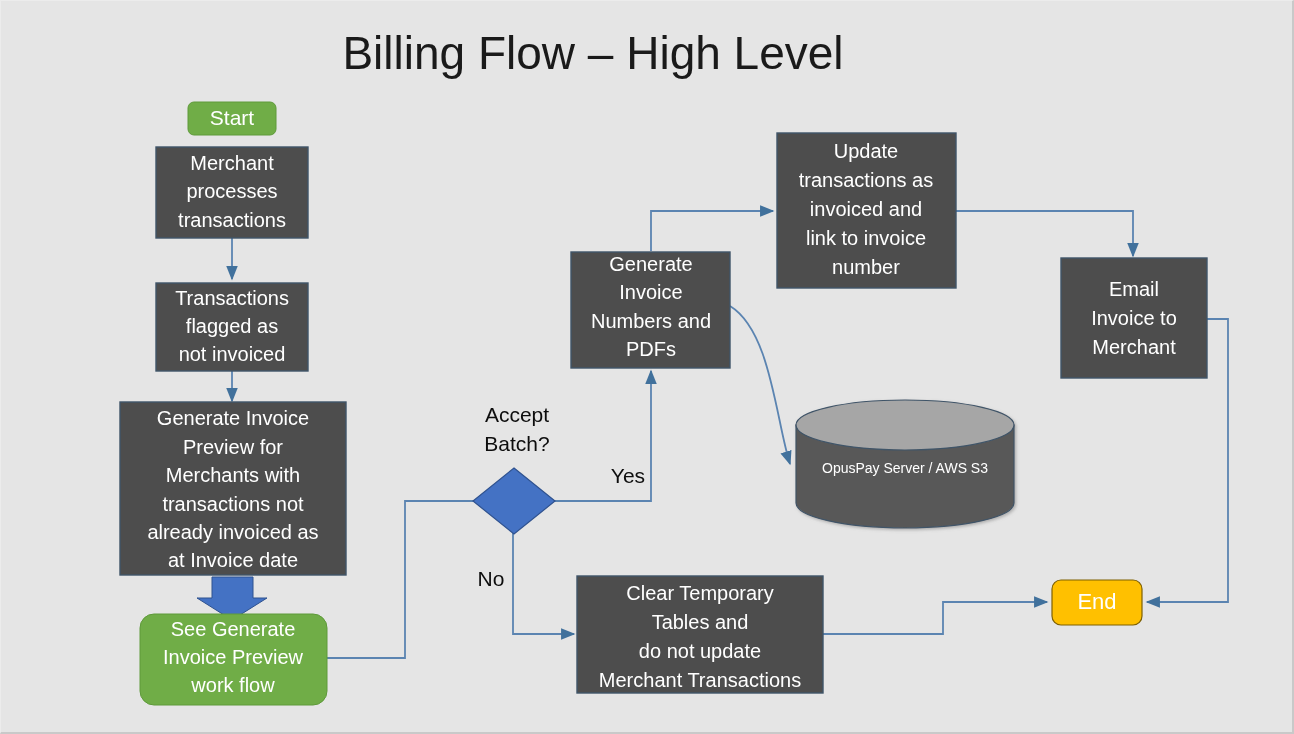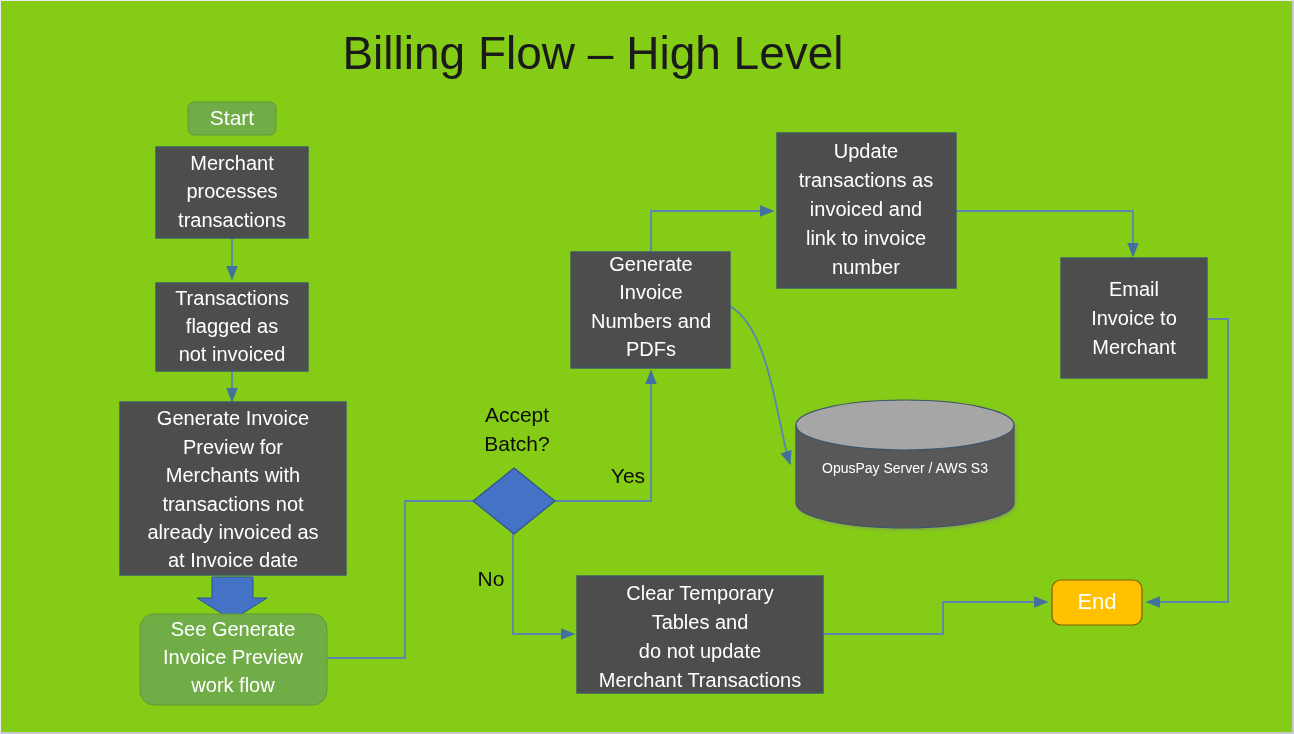--- a/index.html
+++ b/index.html
@@ -3,21 +3,21 @@
 <meta charset="utf-8">
 <style>
   html,body{margin:0;padding:0;background:#ffffff;}
   body{
     width:1294px;height:734px;overflow:hidden;
     font-family:"Liberation Sans","DejaVu Sans",sans-serif;
   }
   #slide{
     position:relative;
     width:1294px;height:734px;
-    background:#84cc16;
+    background:#e5e5e5;
     box-sizing:border-box;
     border-right:2px solid #c9c9c9;
     border-bottom:2px solid #c9c9c9;
     border-top:1px solid #ececec;
     border-left:1px solid #ececec;
   }
   #slide::after{
     content:"";position:absolute;left:0;top:0;right:0;bottom:0;
     pointer-events:none;
     box-shadow:inset 0 0 0 1px rgba(255,255,255,0);

